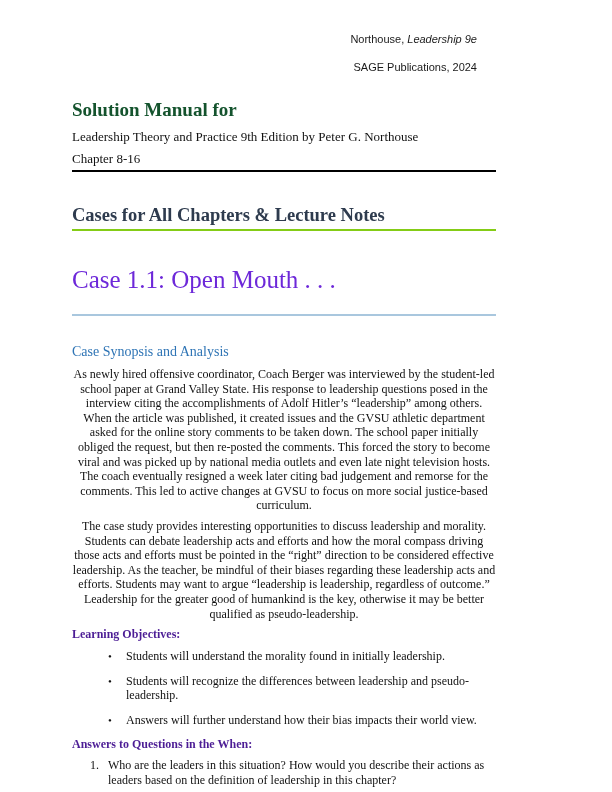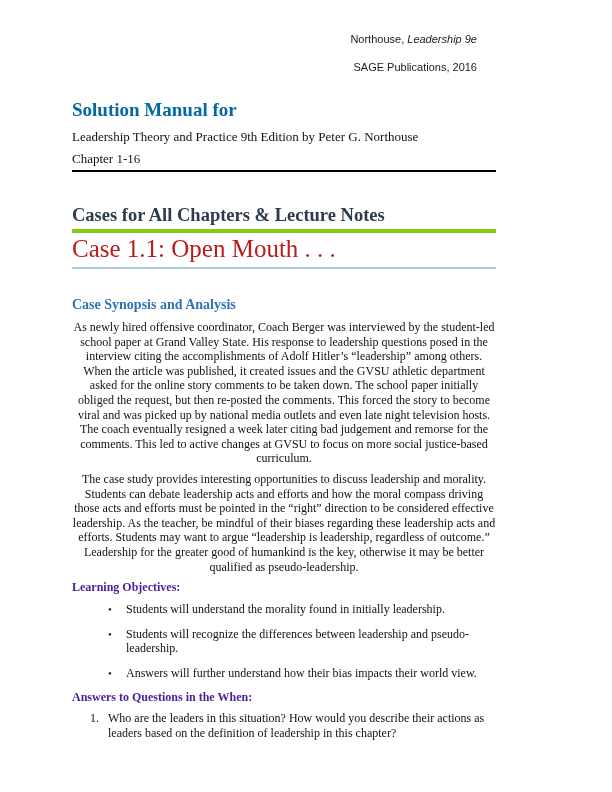--- a/index.html
+++ b/index.html
@@ -30,21 +30,21 @@
   .running-header .hline { margin-bottom: 14px; }
   .running-header .hline:last-child { margin-bottom: 0; }
   .italic { font-style: italic; }
 
   
   .doc-title {
     margin-top: 24px;
     font-size: 19px;
     font-weight: bold;
     line-height: 23px;
-    color: #0369a1;
+    color: #14532d;
   }
   .doc-subtitle {
     margin-top: 8px;
     font-size: 13px;
     line-height: 16px;
   }
   .doc-chapter {
     margin-top: 6px;
     font-size: 13px;
     line-height: 16px;
@@ -53,37 +53,38 @@
   }
 
   
   .section-heading {
     margin-top: 31px;
     font-size: 18.5px;
     font-weight: bold;
     line-height: 24px;
     color: #2e3b4e;
     padding-bottom: 2px;
-    border-bottom: 4px solid #84cc16;
+    border-bottom: 2px solid #84cc16;
   }
 
   
   .case-title {
+    margin-top: 33px;
     font-size: 25px;
     font-weight: normal;
     line-height: 32px;
-    color: #b91c1c;
-    padding-bottom: 2px;
+    color: #6d28d9;
+    padding-bottom: 18px;
     border-bottom: 2px solid #a9c7de;
   }
 
   .synopsis-heading {
     margin-top: 27px;
     font-size: 14px;
-    font-weight: bold;
+    font-weight: normal;
     line-height: 17px;
     color: #2e74b5;
   }
 
   .body-paragraph {
     margin-top: 7px;
     margin-bottom: 5px;
     font-size: 12px;
     line-height: 14.6px;
     text-align: center;
@@ -127,26 +128,26 @@
   }
   .numbered-text { flex: 1; }
 </style>
 </head>
 <body>
 
 <div class="page">
 
   <div class="running-header">
     <div class="hline"><span>Northouse, </span><span class="italic">Leadership 9e</span></div>
-    <div class="hline">SAGE Publications, 2016</div>
+    <div class="hline">SAGE Publications, 2024</div>
   </div>
 
   <div class="doc-title">Solution Manual for</div>
   <div class="doc-subtitle">Leadership Theory and Practice 9th Edition by Peter G. Northouse</div>
-  <div class="doc-chapter">Chapter 1-16</div>
+  <div class="doc-chapter">Chapter 8-16</div>
 
   <div class="section-heading">Cases for All Chapters &amp; Lecture Notes</div>
 
   <div class="case-title">Case 1.1: Open Mouth . . .</div>
 
   <div class="synopsis-heading">Case Synopsis and Analysis</div>
 
   <p class="body-paragraph">As newly hired offensive coordinator, Coach Berger was interviewed by the student-led school paper at Grand Valley State. His response to leadership questions posed in the interview citing the accomplishments of Adolf Hitler’s “leadership” among others. When the article was published, it created issues and the GVSU athletic department asked for the online story comments to be taken down. The school paper initially obliged the request, but then re-posted the comments. This forced the story to become viral and was picked up by national media outlets and even late night television hosts.  The coach eventually resigned a week later citing bad judgement and remorse for the comments. This led to active changes at GVSU to focus on more social justice-based curriculum.</p>
   <p class="body-paragraph">The case study provides interesting opportunities to discuss leadership and morality. Students can debate leadership acts and efforts and how the moral compass driving those acts and efforts must be pointed in the “right” direction to be considered effective leadership. As the teacher, be mindful of their biases regarding these leadership acts and efforts. Students may want to argue “leadership is leadership, regardless of outcome.” Leadership for the greater good of humankind is the key, otherwise it may be better qualified as pseudo-leadership.</p>
 

